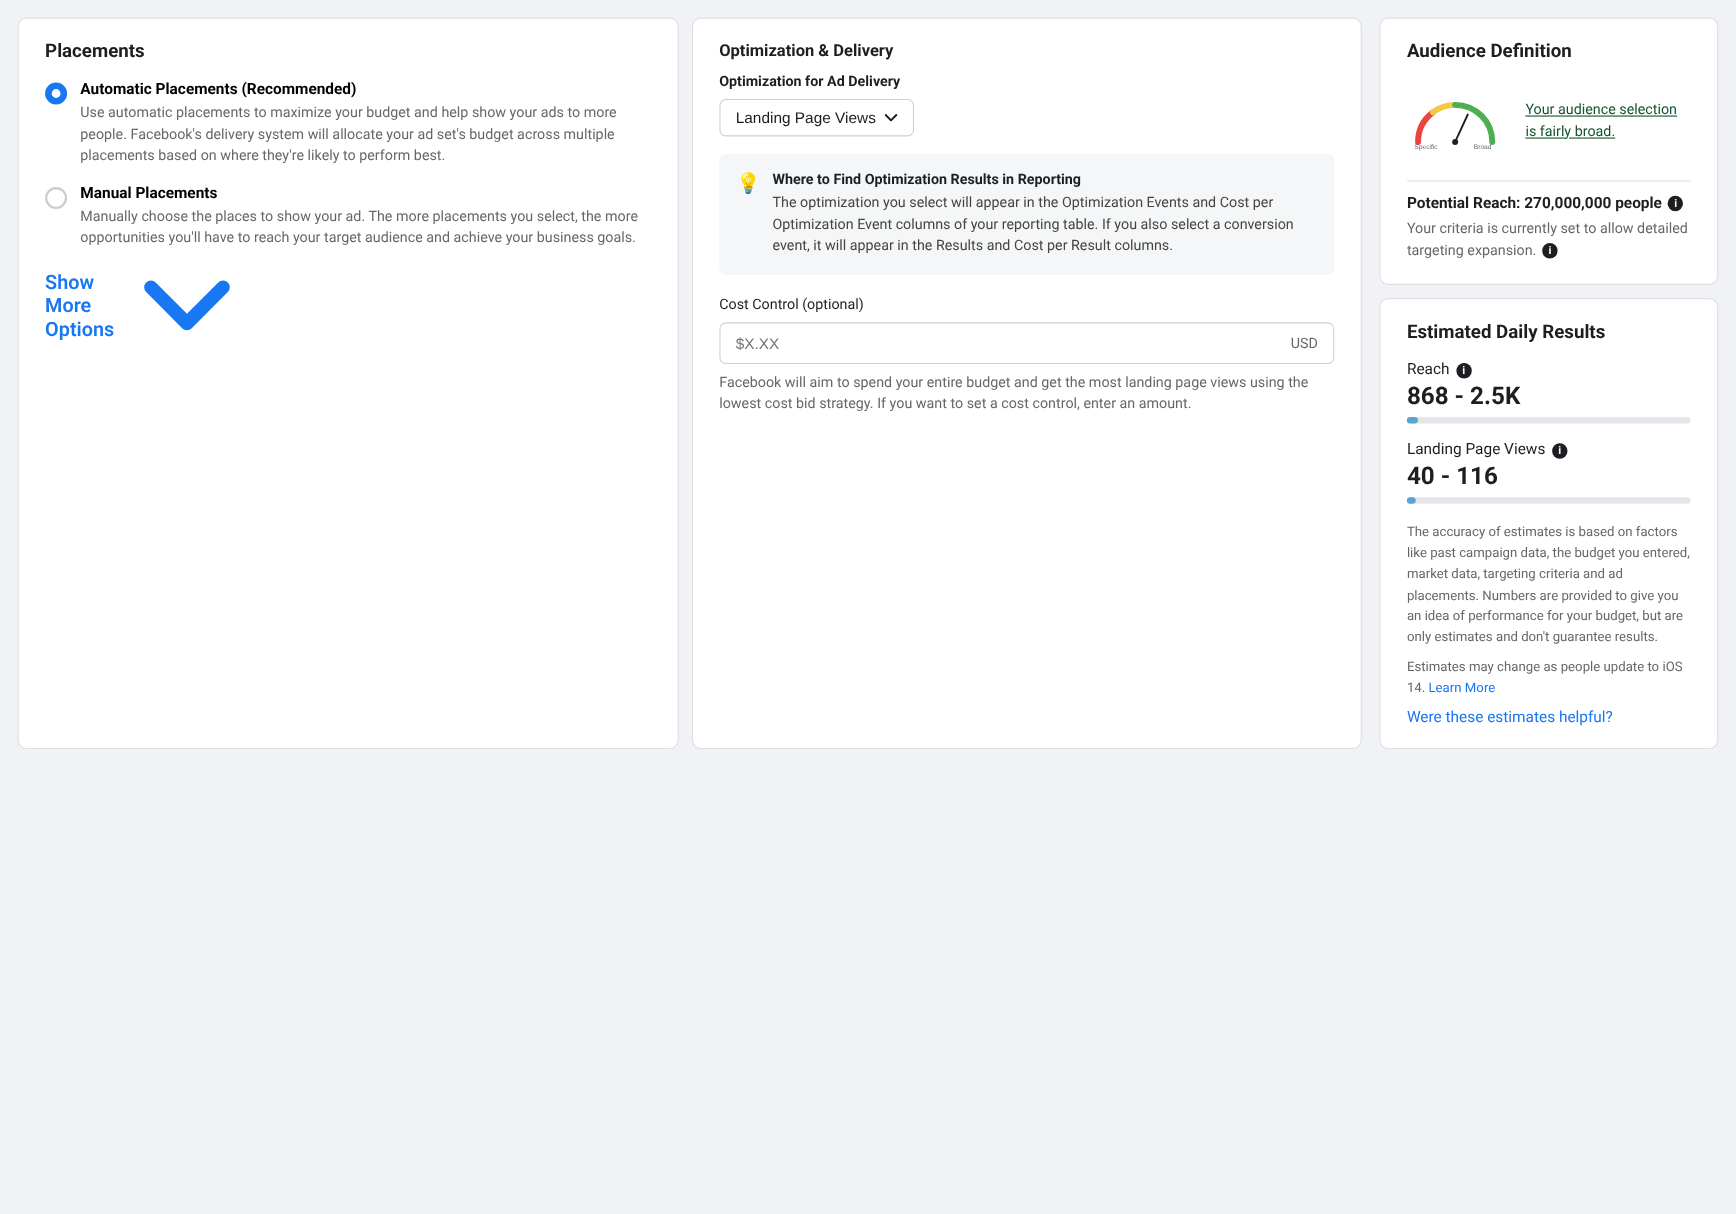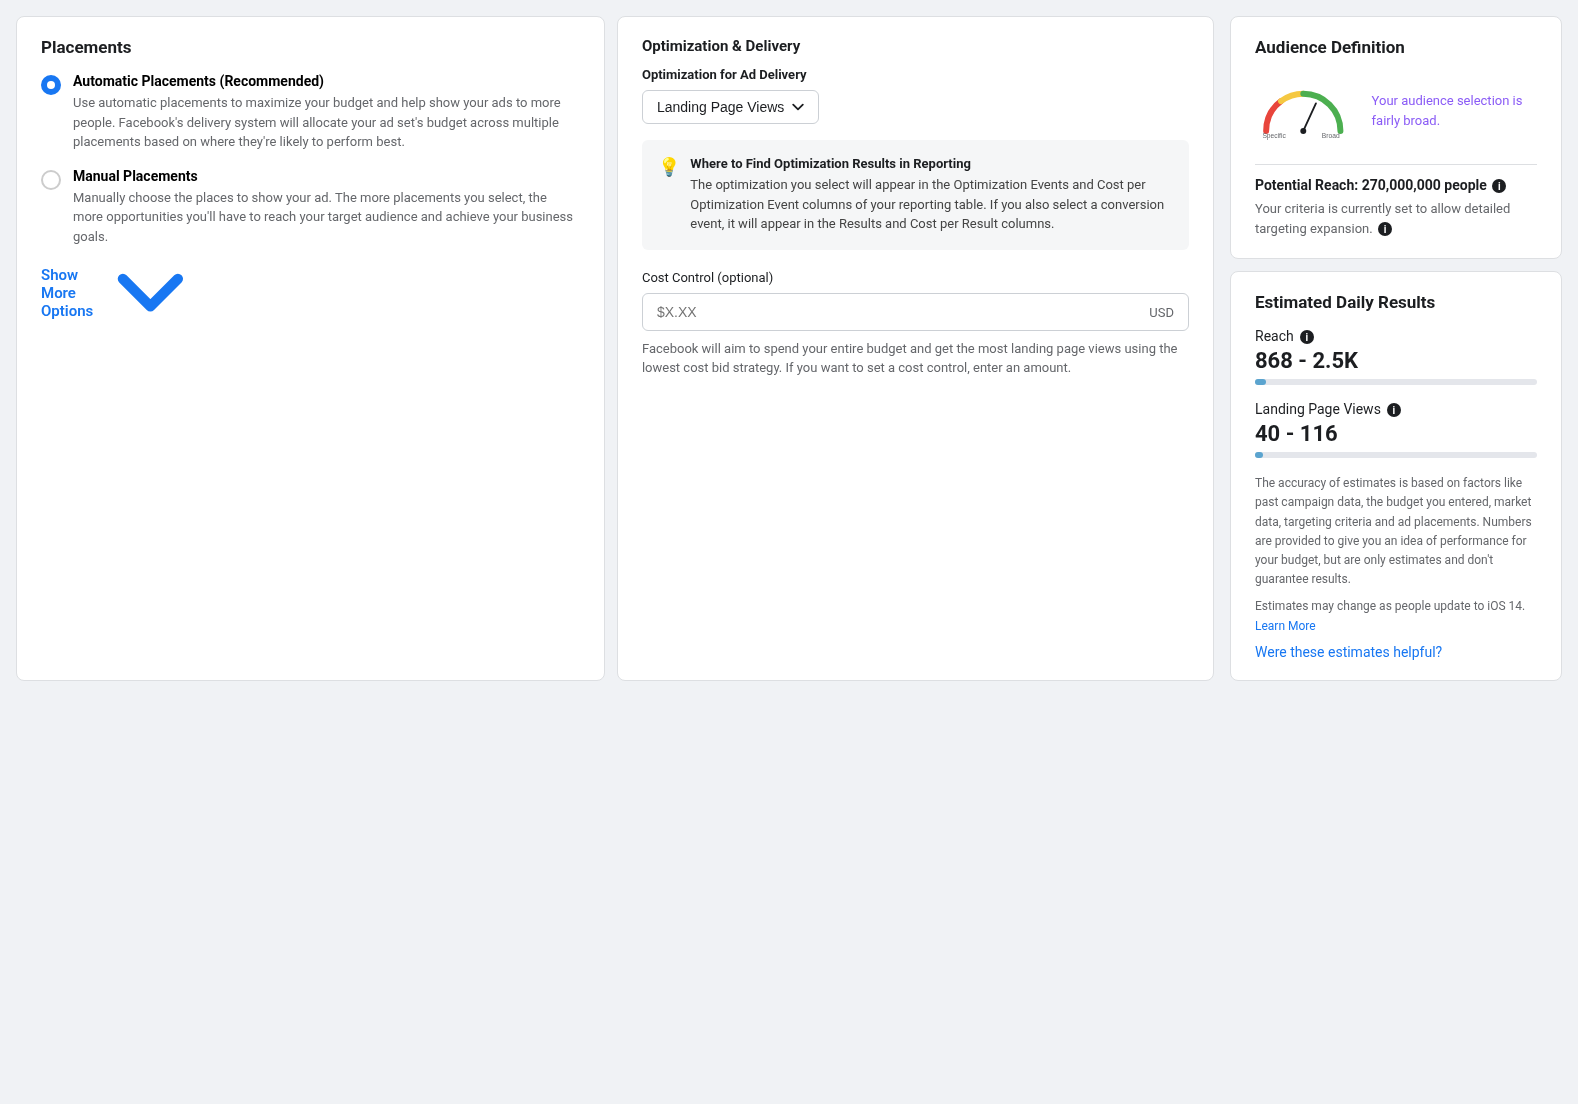--- a/index.html
+++ b/index.html
@@ -16,21 +16,21 @@
       max-width: 1578px;
       margin: 0 auto;
     }
     .left-column {
       flex: 1;
       display: flex;
       flex-direction: row;
       gap: 12px;
     }
     .right-column {
-      width: 332px;
+      width: 308px;
       display: flex;
       flex-direction: column;
       gap: 12px;
     }
     .card {
       background: #fff;
       border-radius: 8px;
       border: 1px solid #dddfe2;
       padding: 20px 24px;
     }
@@ -77,21 +77,21 @@
       margin-bottom: 4px;
       color: #000000;
     }
     .radio-desc {
       font-size: 13px;
       color: #65676b;
       line-height: 1.5;
     }
     .show-more-link {
       color: #1877f2;
-      font-size: 15px;
+      font-size: 18px;
       font-weight: 600;
       cursor: pointer;
       display: inline-flex;
       align-items: center;
       gap: 12px;
       margin-top: 4px;
     }
 
     
     .opt-section-title {
@@ -181,22 +181,23 @@
       margin-bottom: 16px;
     }
     .gauge-section {
       display: flex;
       align-items: center;
       gap: 20px;
       margin-bottom: 16px;
     }
     .gauge-text-section {
       font-size: 13px;
-      color: #8b5cf6;
+      color: #14532d;
       line-height: 1.5;
+      text-decoration: underline;
     }
 
     .divider {
       border: none;
       border-top: 1px solid #dddfe2;
       margin: 12px 0;
     }
 
     .potential-reach {
       font-size: 14px;

